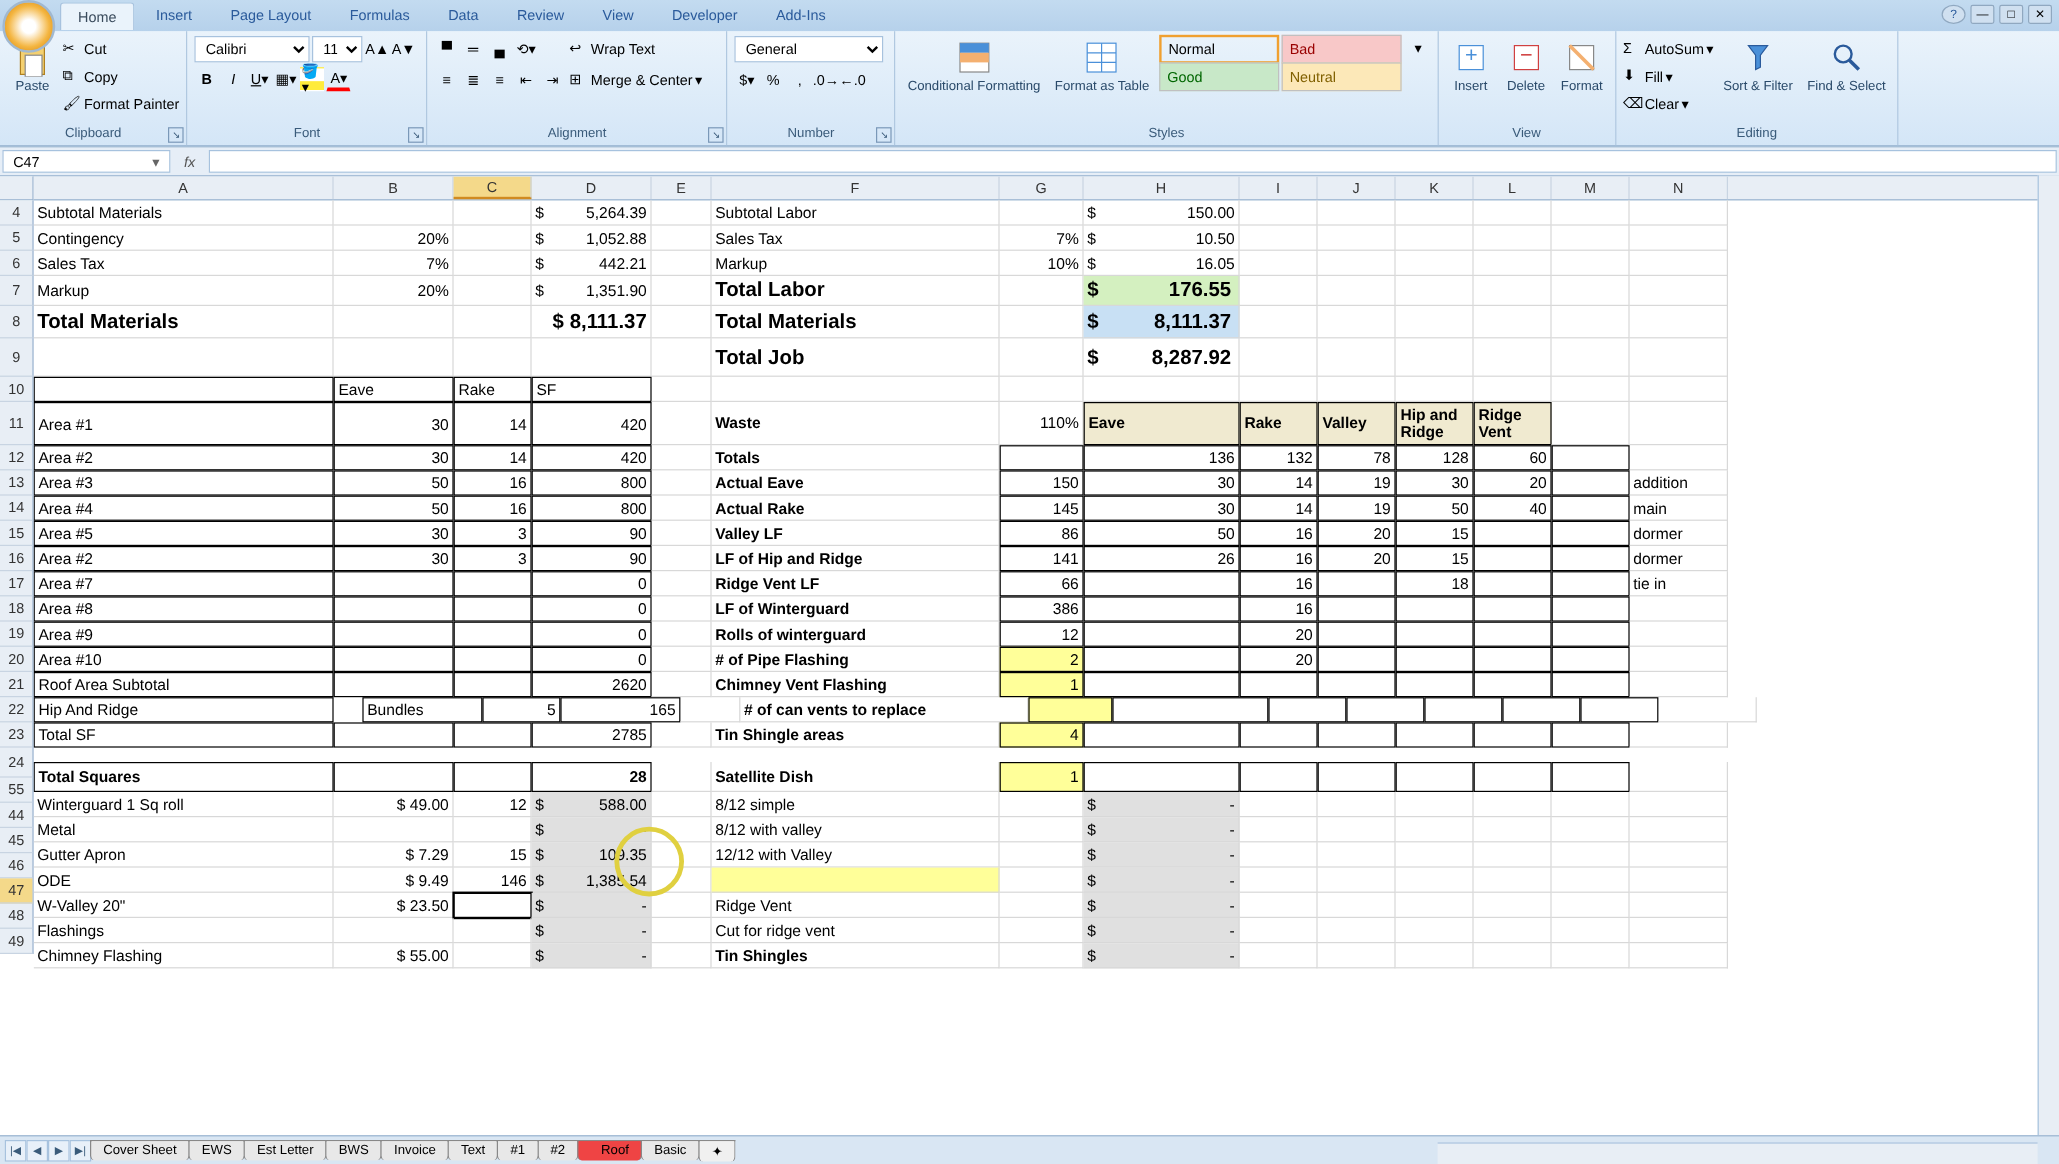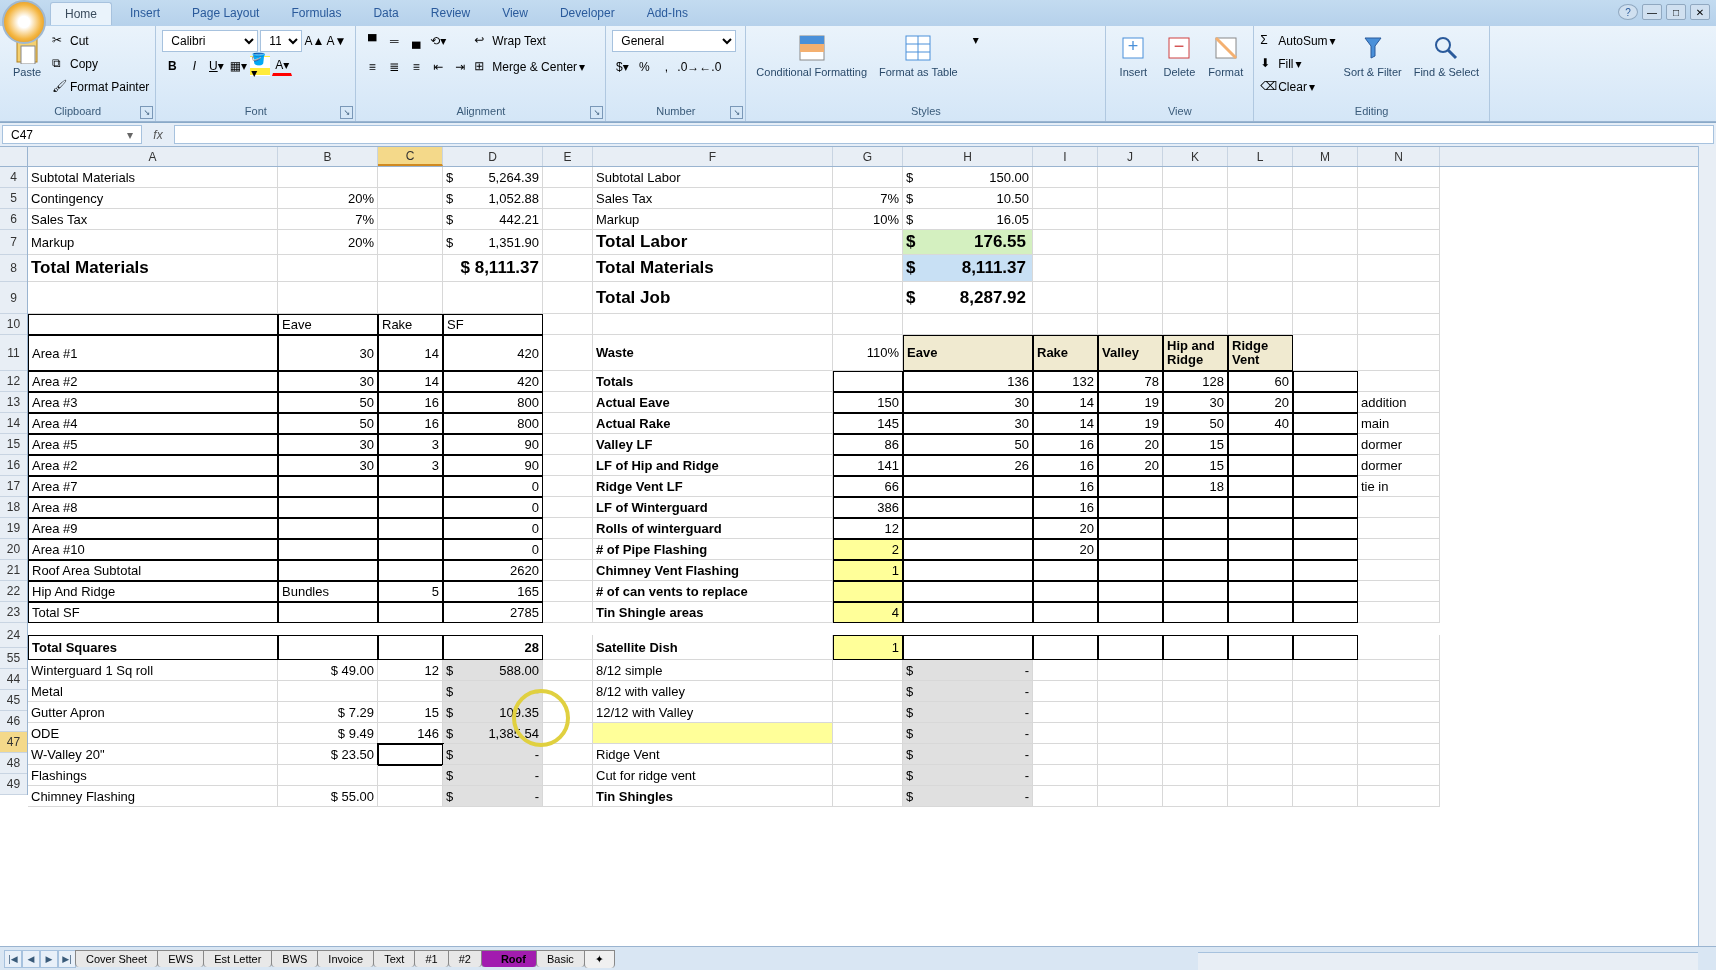--- a/index.html
+++ b/index.html
@@ -38,21 +38,21 @@
 .row-line { display:flex; height:21px;}
 .cell { border-right:1px solid #d8d8d8; border-bottom:1px solid #d8d8d8; padding:1px 3px; font-size:13px; display:flex; align-items:center; overflow:hidden; white-space:nowrap;}
 .r { justify-content:flex-end;}
 .b { font-weight:bold;}
 .big { font-size:17px; font-weight:bold;}
 .sel-border { outline:2px solid #000; outline-offset:-1px;}
 .circle { position:absolute; width:58px; height:58px; border:4px solid #e0d040; border-radius:50%; pointer-events:none; z-index:5;}
 .sheettabs { position:absolute; bottom:0; left:0; right:0; height:24px; background:#d9e6f3; border-top:1px solid #9ab4d0; display:flex; align-items:center; padding-left:4px; gap:0;}
 .navbtn { width:18px; height:18px; border:1px solid #a7c2de; background:#e8f0f9; display:flex; align-items:center; justify-content:center; font-size:9px; color:#3a5b7a; cursor:pointer;}
 .stab { padding:2px 10px; border:1px solid #888; border-bottom:none; background:#e8e8e8; font-size:11px; margin-left:-1px; cursor:pointer; border-radius:0 0 4px 4px;}
-.stab.active { background:#a21caf; font-weight:bold;padding-left:19px;}
+.stab.active { background:#ef4444; font-weight:normal;padding-left:19px;}
 .scrollbar-v { position:absolute; right:0; top:146px; bottom:24px; width:18px; background:#e8eef5; border-left:1px solid #a7c2de;}
 .scrollbar-h { position:absolute; bottom:0; right:18px; width:500px; height:18px; background:#e8eef5; border-top:1px solid #a7c2de;}
 .titlebar-btns { position:absolute; top:4px; right:6px; display:flex; gap:4px;}
 .tbbtn { width:20px; height:16px; background:#d0e0f0; border:1px solid #90a8c0; border-radius:2px; display:flex; align-items:center; justify-content:center; font-size:10px;}
 .corner { width:28px; height:20px; background:#e8eef5; border-right:1px solid #9ab4d0; border-bottom:1px solid #9ab4d0;}
 .launcher { position:absolute; bottom:2px; right:2px; width:13px; height:13px; border:1px solid #7a98b8; font-size:8px; display:flex; align-items:center; justify-content:center; color:#3a5b7a;}
 </style>
 </head>
 <body>
 
@@ -188,20 +188,30 @@
           <span>Conditional Formatting</span>
         </div>
         <div class="bigbtn">
           <svg viewBox="0 0 32 32">
               <rect x="4" y="4" width="24" height="24" fill="#fff" stroke="#4a90d9"></rect>
               <line x1="4" y1="12" x2="28" y2="12" stroke="#4a90d9"></line>
               <line x1="4" y1="20" x2="28" y2="20" stroke="#4a90d9"></line>
               <line x1="16" y1="4" x2="16" y2="28" stroke="#4a90d9"></line>
             </svg>
           <span>Format as Table</span>
+        </div>
+        <div class="col">
+          <div class="row">
+            <div class="style-cell" style="border:2px solid #f0a030">Normal</div>
+            <div class="style-cell" style="background:#f8c8c8;color:#900">Bad</div>
+          </div>
+          <div class="row">
+            <div class="style-cell" style="background:#c8e8c8;color:#060">Good</div>
+            <div class="style-cell" style="background:#fce8b8;color:#806000">Neutral</div>
+          </div>
         </div>
         <div class="small-btn">▾</div>
       </div>
       <div class="group-label">Styles</div>
     </div>
 
     <div class="group" style="min-width:140px">
       <div class="group-inner">
         <div class="bigbtn">
             <svg viewBox="0 0 32 32">
@@ -628,21 +638,21 @@
           <div class="cell" style="width: 130px; border: 1px solid rgb(0, 0, 0);"></div>
           <div class="cell" style="width: 65px; border: 1px solid rgb(0, 0, 0);"></div>
           <div class="cell" style="width: 65px; border: 1px solid rgb(0, 0, 0);"></div>
           <div class="cell" style="width: 65px; border: 1px solid rgb(0, 0, 0);"></div>
           <div class="cell" style="width: 65px; border: 1px solid rgb(0, 0, 0);"></div>
           <div class="cell" style="width: 65px; border: 1px solid rgb(0, 0, 0);"></div>
           <div class="cell" style="width: 82px;"></div>
         </div>
         <div class="row-line">
           <div class="cell" style="width: 250px; border: 1px solid rgb(0, 0, 0);">Hip And Ridge</div>
-          <div class="cell" style="width: 100px; border: 1px solid rgb(0, 0, 0);">Bundles</div>
+          <div class="cell" style="width: 100px; border: 1px solid rgb(0, 0, 0); margin-left: 24px;">Bundles</div>
           <div class="cell r" style="width: 65px; border: 1px solid rgb(0, 0, 0);">5</div>
           <div class="cell r" style="width: 100px; border: 1px solid rgb(0, 0, 0);">165</div>
           <div class="cell" style="width: 50px;"></div>
           <div class="cell b" style="width: 240px;"># of can vents to replace</div>
           <div class="cell" style="width: 70px; background: rgb(255, 255, 153); border: 1px solid rgb(0, 0, 0);"></div>
           <div class="cell" style="width: 130px; border: 1px solid rgb(0, 0, 0);"></div>
           <div class="cell" style="width: 65px; border: 1px solid rgb(0, 0, 0);"></div>
           <div class="cell" style="width: 65px; border: 1px solid rgb(0, 0, 0);"></div>
           <div class="cell" style="width: 65px; border: 1px solid rgb(0, 0, 0);"></div>
           <div class="cell" style="width: 65px; border: 1px solid rgb(0, 0, 0);"></div>

